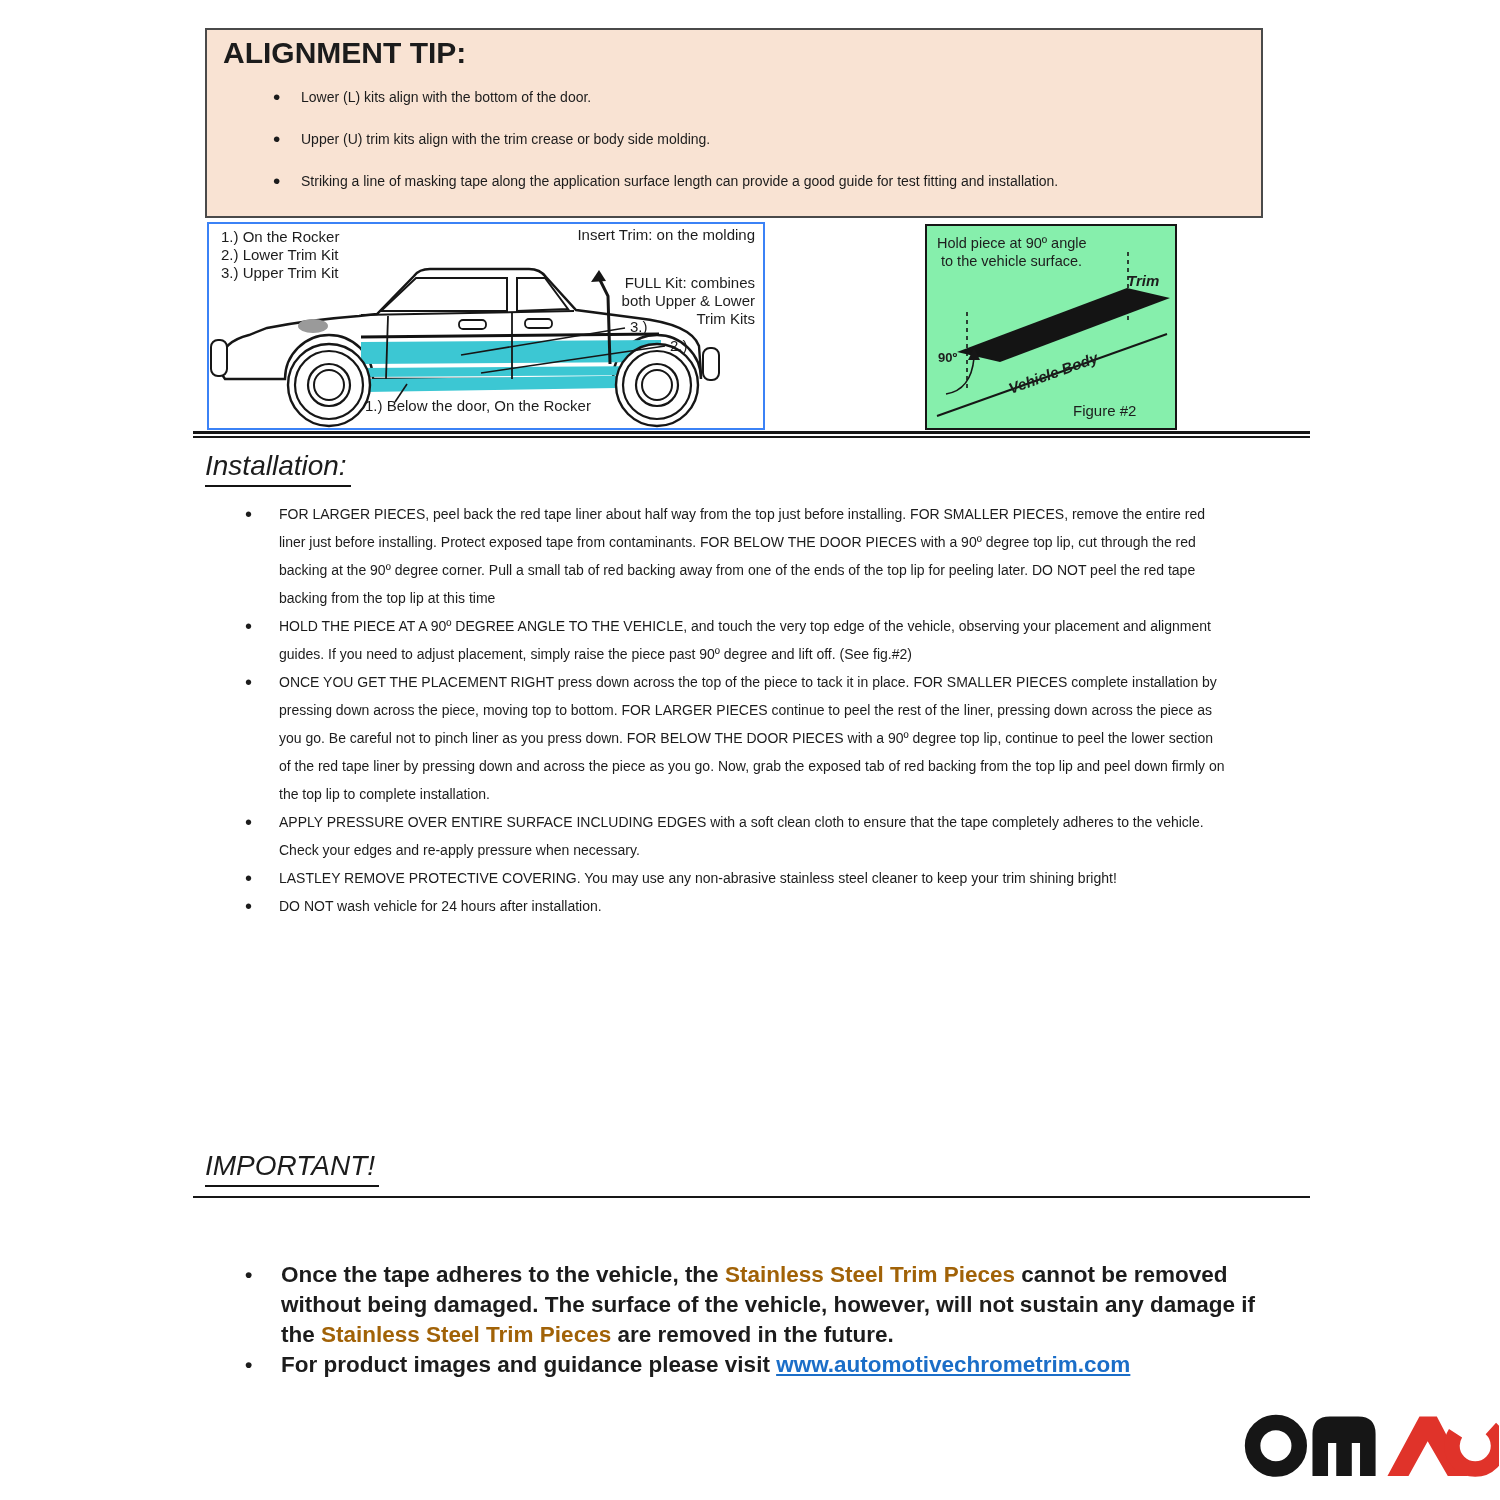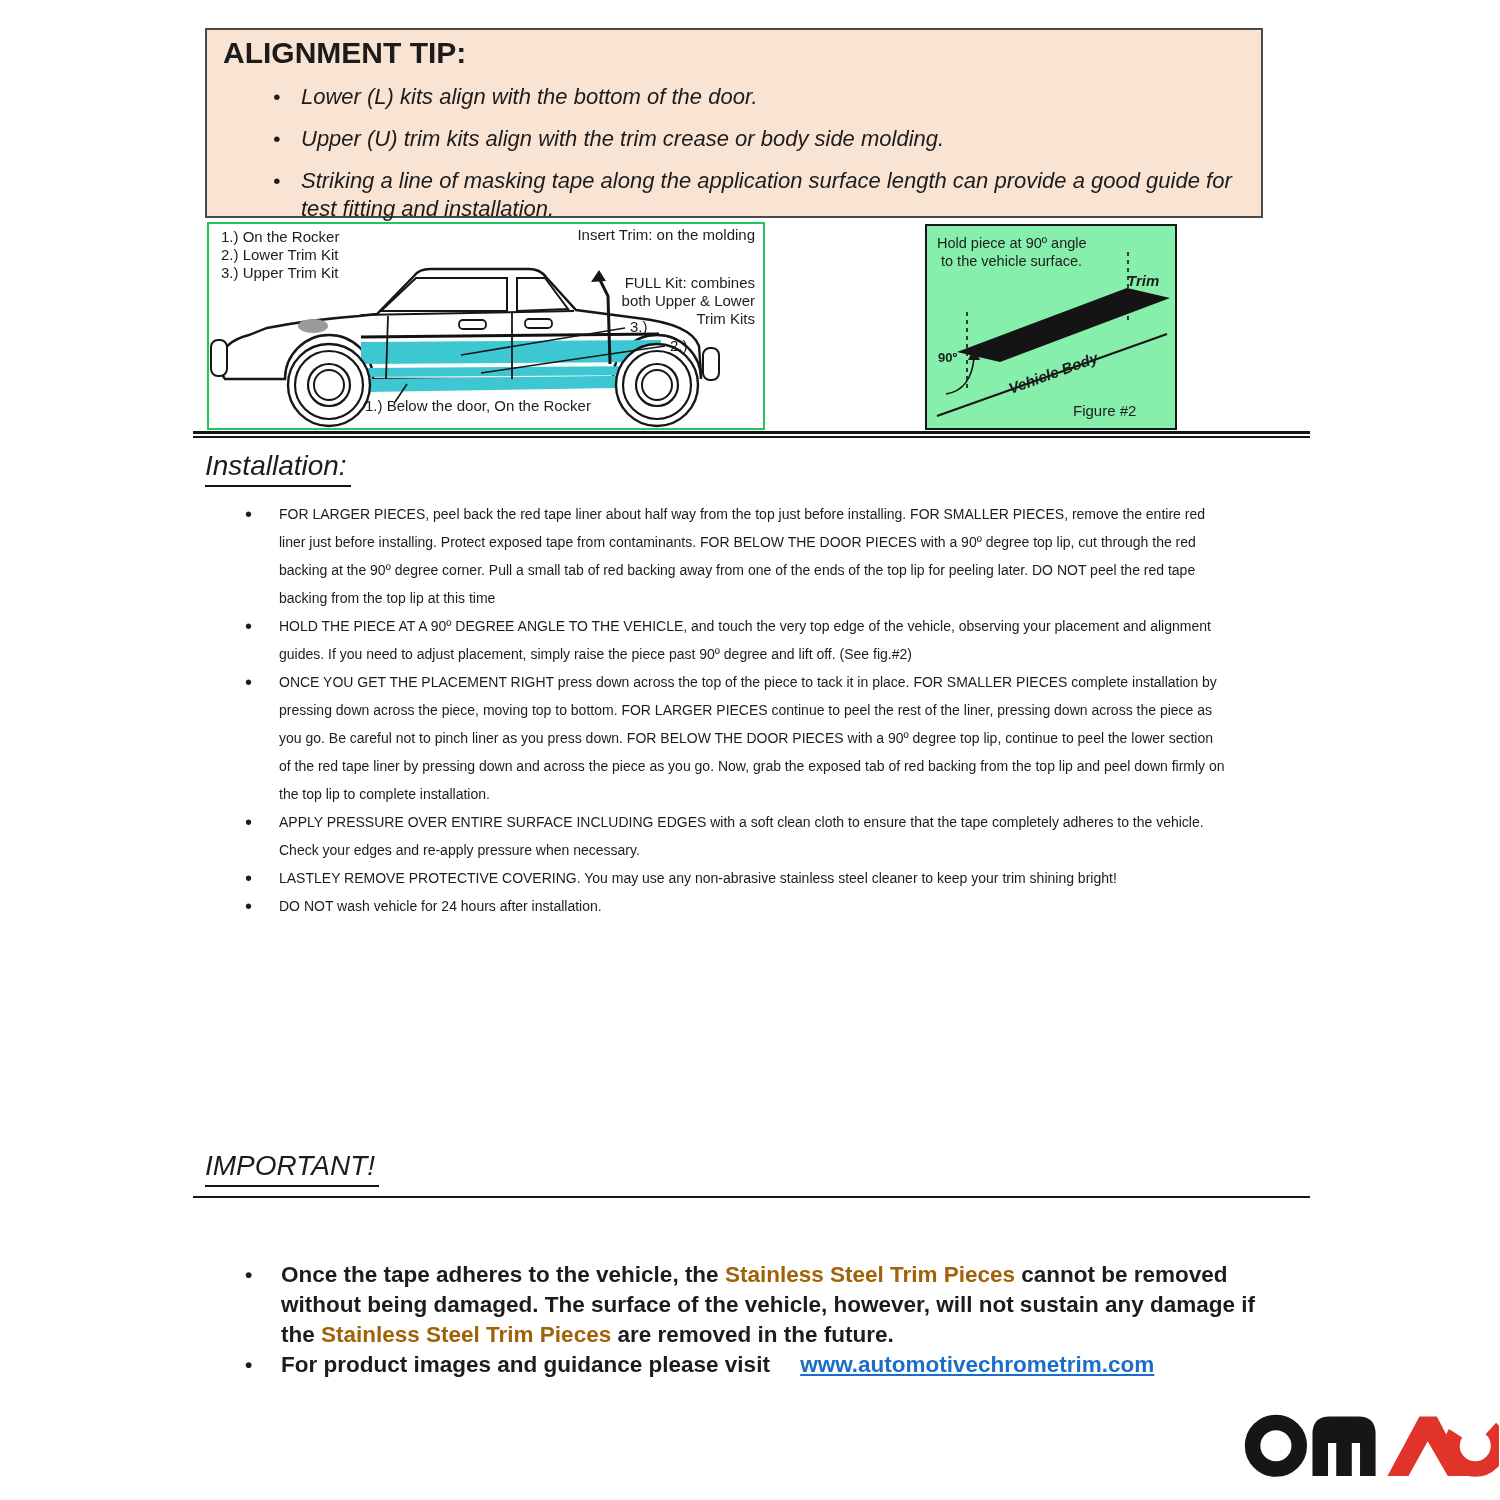--- a/index.html
+++ b/index.html
@@ -9,28 +9,28 @@
   }
   
   .tip-box{
     position:absolute;left:205px;top:28px;width:1058px;height:190px;
     background:#f9e3d3;border:2px solid #4a4a4a;box-sizing:border-box;
     padding:8px 20px 0 16px;
   }
   .tip-title{font-size:30px;line-height:30px;font-weight:bold;}
   .tip-list{list-style:none;margin:15px 0 0 48px;padding:0;}
   .tip-list li{
-    position:relative;font-size:22px;line-height:28px;margin-bottom:14px;
-    padding-left:30px;max-width:950px;font-style:italic;
+    position:relative;font-size:14px;line-height:28px;margin-bottom:14px;
+    padding-left:30px;max-width:950px;
   }
   .tip-list li::before{content:"\2022";position:absolute;left:2px;top:0;font-size:21px;}
   
   .car-box{
     position:absolute;left:207px;top:222px;width:558px;height:208px;
-    border:2px solid #22c55e;box-sizing:border-box;background:#fff;
+    border:2px solid #3b82f6;box-sizing:border-box;background:#fff;
   }
   .fig-box{
     position:absolute;left:925px;top:224px;width:252px;height:206px;
     border:2px solid #161616;box-sizing:border-box;background:#86efac;
   }
   .car-box svg,.fig-box svg{display:block;width:100%;height:100%;}
   svg text{font-family:"Liberation Sans",sans-serif;fill:#1d1d1d;}
   
   .rule-double{
     position:absolute;left:193px;top:431px;width:1117px;height:7px;
@@ -60,21 +60,21 @@
   
   .important-list{
     position:absolute;left:235px;top:1260px;width:1052px;
     list-style:none;margin:0;padding:0;font-weight:bold;
   }
   .important-list li{
     position:relative;font-size:22.5px;line-height:30px;padding-left:46px;
   }
   .important-list li::before{content:"\2022";position:absolute;left:10px;top:0;font-size:21px;}
   .red-text{color:#a16207;text-align:center;}
-  .weblink{color:#1b6ec8;text-decoration:underline;cursor:pointer;margin-left:24px;}
+  .weblink{color:#1b6ec8;text-decoration:underline;cursor:pointer;}
   
   .logo{position:absolute;left:1243px;top:1396px;width:256px;height:94px;}
   .logo svg{display:block;width:100%;height:100%;}
   .sr-only{
     position:absolute;width:1px;height:1px;overflow:hidden;
     clip:rect(0 0 0 0);white-space:nowrap;
   }
 </style>
 </head>
 <body>

